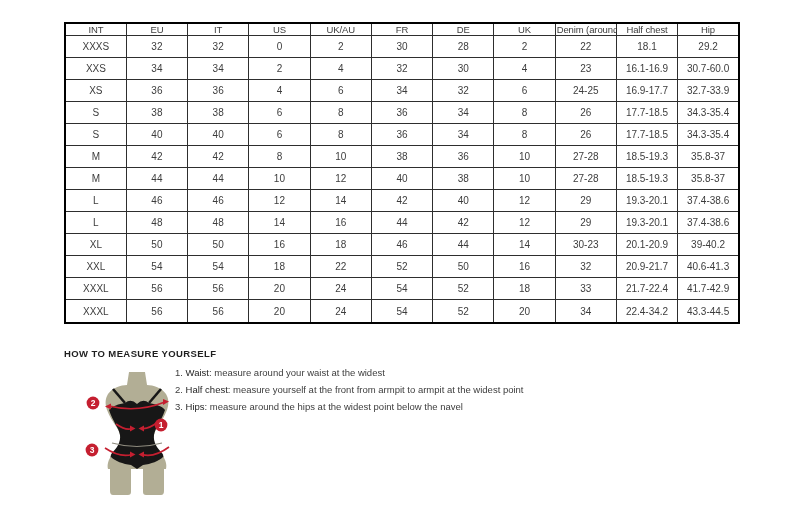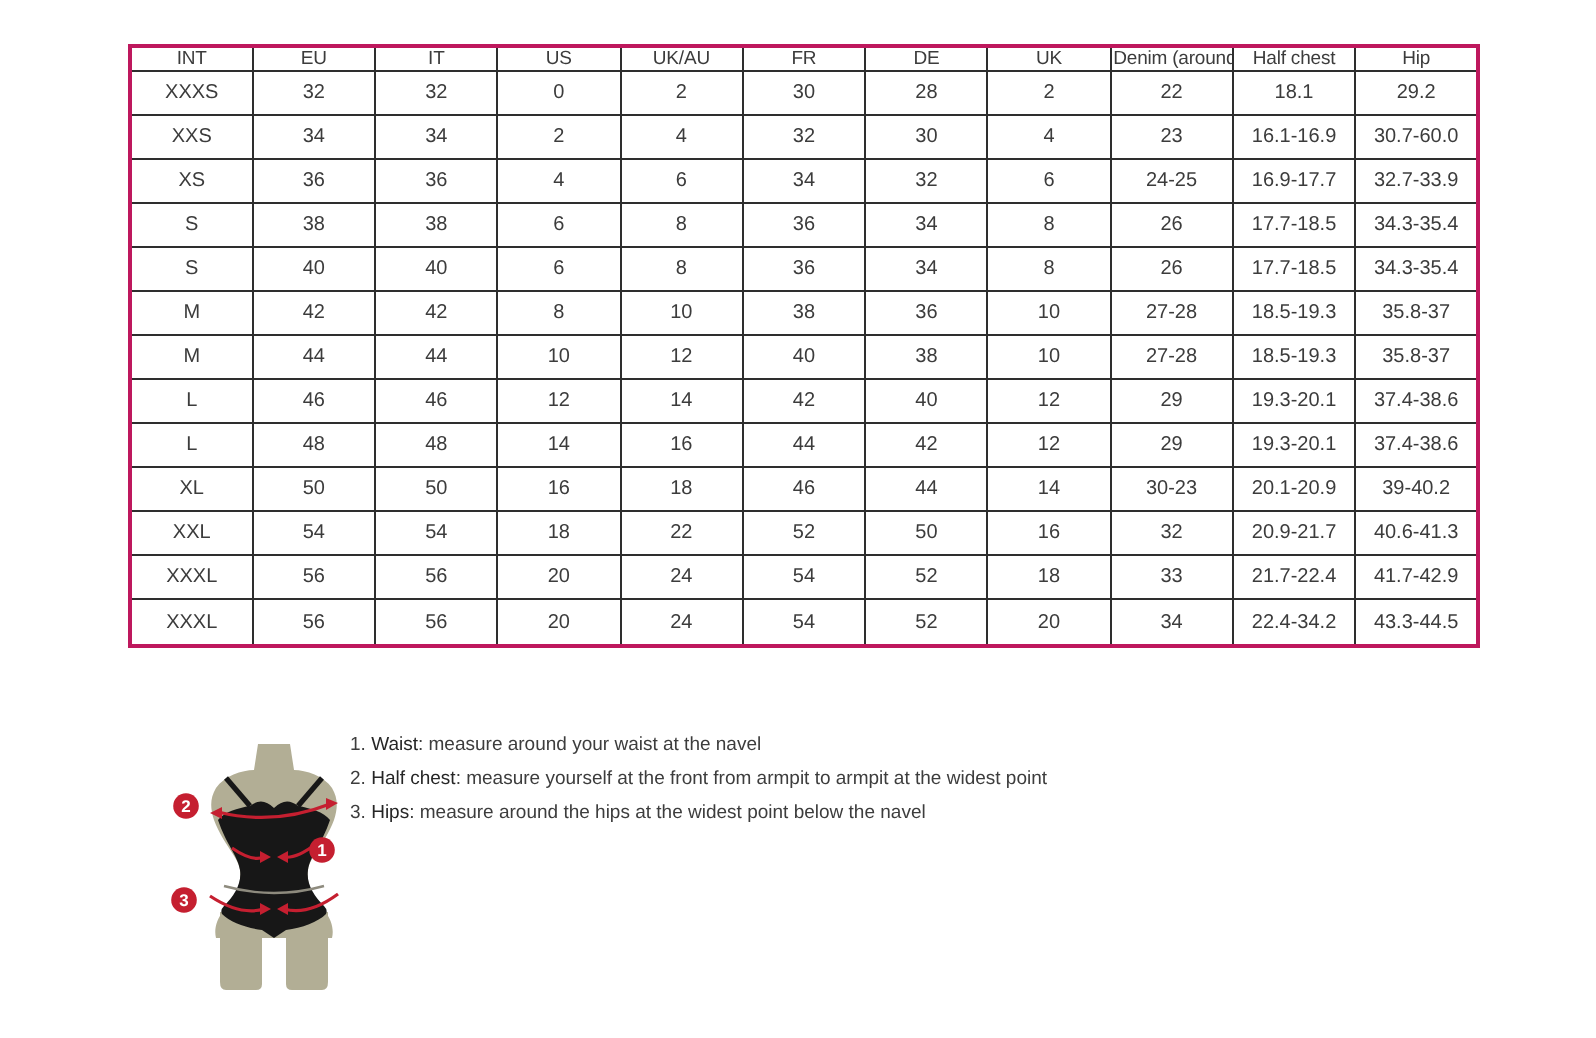--- a/index.html
+++ b/index.html
@@ -7,21 +7,21 @@
   .page {
     position:relative; width:798px; height:519px; background:#ffffff;
     font-family:"Liberation Sans", sans-serif; overflow:hidden;
   }
 
   
   .size-table-wrap { position:absolute; left:64px; top:22px; }
   table.size-table {
     border-collapse:collapse; table-layout:fixed;
     width:676px; height:302px;
-    border:2px solid #be185d;
+    border:2px solid #000000;
   }
   table.size-table th, table.size-table td {
     border:1px solid #2e2e2e;
     text-align:center; vertical-align:middle;
     color:#3c3c3c; padding:0 1px;
     font-weight:normal;
     white-space:nowrap; overflow:hidden;
   }
   table.size-table th { font-size:9.5px; letter-spacing:-0.1px; }
   table.size-table td { font-size:10px; }
@@ -231,20 +231,21 @@
             <td>52</td>
             <td>20</td>
             <td>34</td>
             <td>22.4-34.2</td>
             <td>43.3-44.5</td>
           </tr>
         </tbody>
     </table>
   </div>
 
+  <div class="measure-title">HOW TO MEASURE YOURSELF</div>
 
   <div class="figure-wrap">
     <svg viewBox="0 0 105 127" xmlns="http://www.w3.org/2000/svg">
 
       <path d="M49,0 L65,0 L67,13 L47,13 Z" fill="#b2ae95"></path>
       <path d="M47,13 L67,13 C73,13 82,16 86,22 C89,27 89,32 87,38 C82,51 75,56 74,63
                C73,71 77,77 82,83 C86,88 87,93 86,97 L28,97 C27,93 28,88 32,83
                C37,77 41,71 40,63 C39,56 32,51 27,38 C25,32 25,27 28,22 C32,16 41,13 47,13 Z" fill="#b2ae95"></path>
       <path d="M30,84 L51,86 L51,120 Q51,123 48,123 L33,123 Q30,123 30,119 Z" fill="#b2ae95"></path>
       <path d="M63,86 L84,84 L84,119 Q84,123 81,123 L66,123 Q63,123 63,120 Z" fill="#b2ae95"></path>
@@ -278,21 +279,21 @@
       <text x="81" y="56" text-anchor="middle" font-size="8.5" font-weight="bold" fill="#ffffff">1</text>
 
       <circle cx="12" cy="78" r="6.4" fill="#c51f30"></circle>
       <text x="12" y="81" text-anchor="middle" font-size="8.5" font-weight="bold" fill="#ffffff">3</text>
     </svg>
   </div>
 
   <div class="measure-steps">
     <div class="measure-step">
       <span>1.</span>
-      <span class="step-label">Waist</span><span>: measure around your waist at the navel</span>
+      <span class="step-label">Waist</span><span>: measure around your waist at the widest</span>
     </div>
     <div class="measure-step">
       <span>2.</span>
       <span class="step-label">Half chest</span><span>: measure yourself at the front from armpit to armpit at the widest point</span>
     </div>
     <div class="measure-step">
       <span>3.</span>
       <span class="step-label">Hips</span><span>: measure around the hips at the widest point below the navel</span>
     </div>
   </div>

